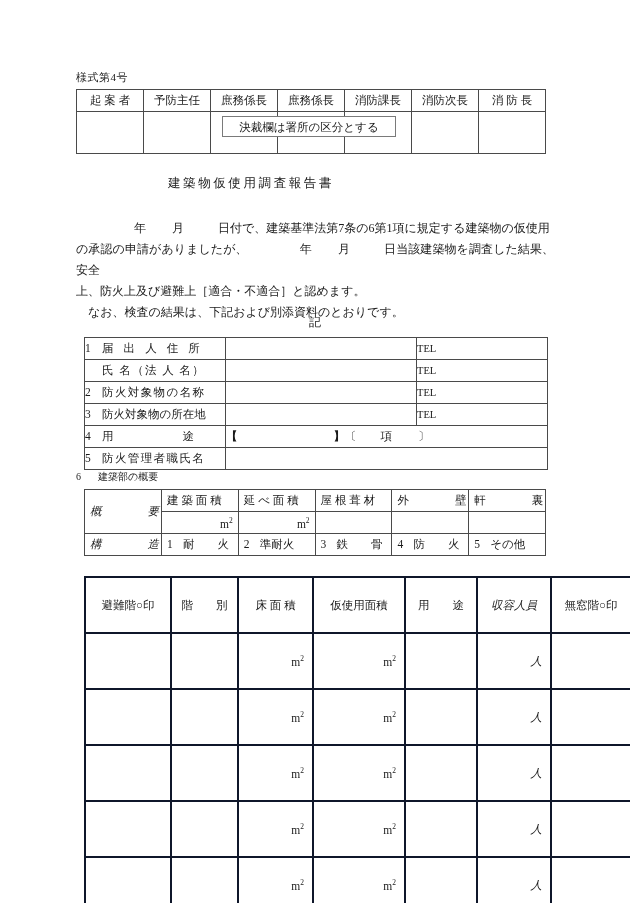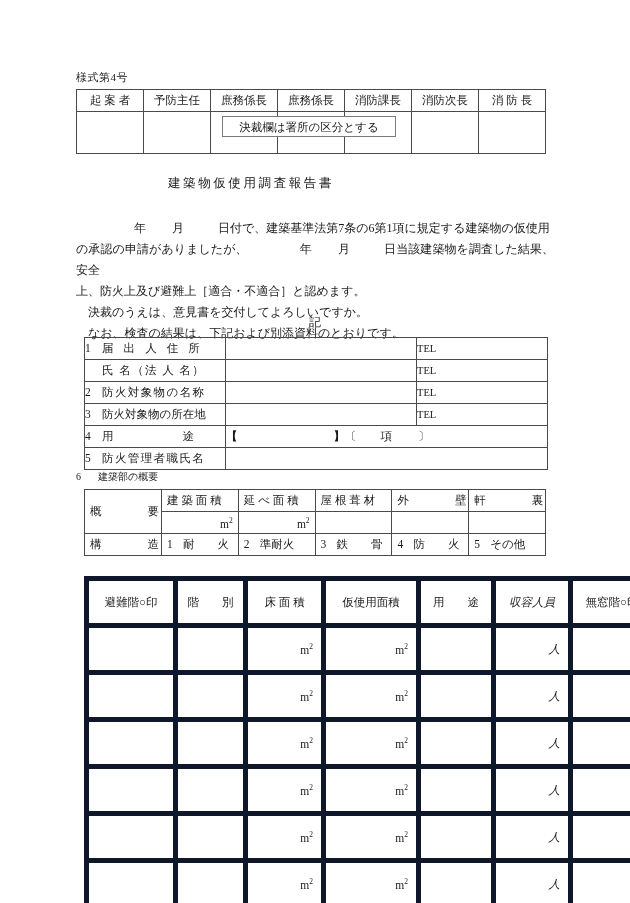--- a/index.html
+++ b/index.html
@@ -197,20 +197,21 @@
   }
   table.gaiyou td {
     border: 1px solid #4a4a4a;
     height: 21px;
     padding: 0 5px;
     vertical-align: middle;
     white-space: nowrap;
   }
   td.g-head {
     width: 66px;
+    font-style: italic;
   }
   .sb { display: inline-flex; width: 100%; justify-content: space-between; }
   td.unit-cell {
     text-align: right;
     padding-right: 7px;
   }
   .sup2 { font-size: 7.5px; vertical-align: super; }
   td.struct-cell .n { display: inline-block; width: 16px; }
 
   
@@ -220,23 +221,23 @@
     top: 576px;
     width: 462px;
   }
   table.floors {
     border-collapse: collapse;
     width: 462px;
     table-layout: fixed;
     font-size: 11.5px;
   }
   table.floors td {
-    border: 5px solid #0f172a;
+    border: 2px solid #0f172a;
     height: 24px;
-    padding: 9px 5px;
+    padding: 15px 5px;
     vertical-align: middle;
     text-align: center;
     white-space: nowrap;
   }
   table.floors td.c1 { width: 74px; }
   table.floors td.c2 { width: 55px; }
   table.floors td.c3 { width: 63px; }
   table.floors td.c4 { width: 80px; margin-top: 12px; }
   table.floors td.c5 { width: 60px; }
   table.floors td.c6 { width: 62px; font-style: italic; }
@@ -276,21 +277,20 @@
       </table>
     <div class="decision-overlay">決裁欄は署所の区分とする</div>
   </div>
 
   <div class="doc-title">建築物仮使用調査報告書</div>
 
   <div class="body-text">
     <p><span class="indent-line1"></span><span>年</span><span class="gap-s"></span><span>月</span><span class="gap-m"></span><span>日付で、建築基準法第7条の6第1項に規定する建築物の仮使用</span></p>
     <p><span>の承認の申請がありましたが、</span><span class="gap-l"></span><span>年</span><span class="gap-s"></span><span>月</span><span class="gap-m"></span><span>日当該建築物を調査した結果、安全</span></p>
     <p>上、防火上及び避難上［適合・不適合］と認めます。</p>
-    <p><span class="indent1"></span><span>決裁のうえは、意見書を交付してよろしいですか。</span></p>
     <p><span class="indent1"></span><span>なお、検査の結果は、下記および別添資料のとおりです。</span></p>
   </div>
 
   <div class="kichars">記</div>
 
   <div class="info-wrap">
     <table class="info">
       <tbody>
           <tr class="r1">
         <td class="lbl"><span class="num">1</span><span class="txt-sp">届 出 人 住 所</span></td>

